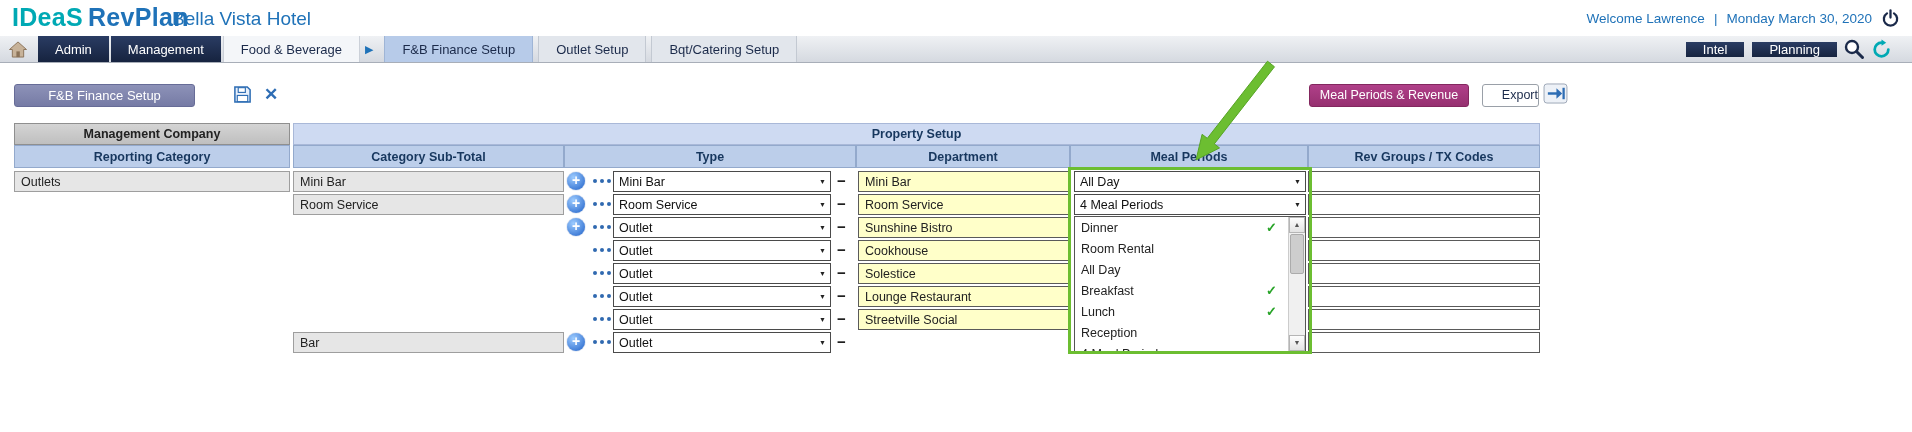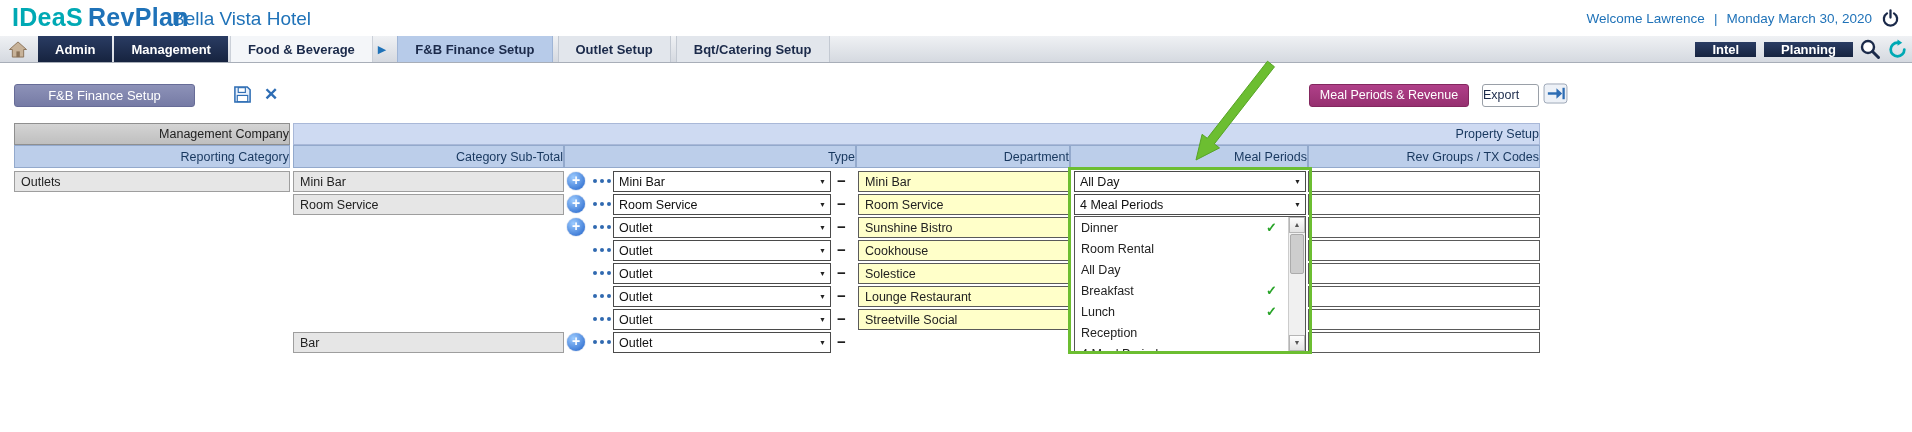--- a/index.html
+++ b/index.html
@@ -11,38 +11,38 @@
   .logo { position:absolute; left:12px; top:3px; font-size:25px; font-weight:bold; letter-spacing:.3px; }
   .logo .ideas { color:#00A9B4; }
   .logo .revplan { color:#1F72B8; margin-left:5px; }
   .hotel-name { position:absolute; left:172px; top:8px; font-size:19px; color:#1F72B8; }
   .topbar-right { position:absolute; right:12px; top:0; height:36px; display:flex; align-items:center; gap:9px; font-size:13.5px; color:#1F72B8; }
   .icon-btn { display:flex; align-items:center; justify-content:center; cursor:pointer; }
 
   
   .navbar { position:absolute; left:0; top:36px; width:100%; height:27px; background:linear-gradient(#EFF1F4,#D5D9E0); border-bottom:1px solid #A8AEB8; display:flex; align-items:stretch; }
   .home { width:36px; display:flex; align-items:center; justify-content:center; cursor:pointer; }
-  .tab { display:flex; align-items:center; padding:0 17px; font-size:13px; font-weight:bold; color:#1B2A4A; white-space:nowrap; cursor:pointer; }
+  .tab { display:flex; align-items:center; padding:0 17px; font-size:13px; font-weight:normal; color:#1B2A4A; white-space:nowrap; cursor:pointer; }
   .tab.dark { background:linear-gradient(#2A3C63,#16233F); color:#fff; margin-left:2px; }
   .tab.plain { background:#F4F6F9; border-left:1px solid #CBD0D8; border-right:1px solid #CBD0D8; margin-left:2px; }
   .tab.selected { background:#B7CBE9; border-left:1px solid #9FB5D6; border-right:1px solid #9FB5D6; margin-left:6px; }
   .tab.light { background:#E2E6EC; border-left:1px solid #C3C9D2; border-right:1px solid #C3C9D2; margin-left:5px; }
   .crumb-arrow { display:flex; align-items:center; padding:0 5px; color:#1F72B8; font-size:11px; }
-  .nav-right { margin-left:auto; display:flex; align-items:center; gap:6px; padding-right:4px; }
+  .nav-right { margin-left:auto; display:flex; align-items:center; gap:6px; padding-right:20px; }
 
   
   .page-btn { position:absolute; left:14px; top:84px; width:181px; height:23px; background:linear-gradient(#8D92B8,#767BA5); color:#fff; font-size:13px; border:1px solid #676C97; border-radius:3px; text-align:center; line-height:21px; cursor:pointer; }
   .save-btn { position:absolute; left:233px; top:85px; cursor:pointer; }
   .close-btn { position:absolute; left:264px; top:84px; color:#2E6DB4; font-size:17px; font-weight:bold; cursor:pointer; }
   .meal-groups-btn { position:absolute; left:1309px; top:84px; width:160px; height:23px; background:linear-gradient(#B04089,#963070); color:#fff; font-size:12.5px; border:1px solid #83275F; border-radius:3px; text-align:center; line-height:21px; cursor:pointer; }
-  .export-btn { position:absolute; left:1482px; top:84px; width:57px; height:23px; background:#fff; color:#1B2A4A; font-size:12.5px; border:1px solid #9AA0A8; border-radius:3px; text-align:left; line-height:21px; cursor:pointer; }
+  .export-btn { position:absolute; left:1482px; top:84px; width:57px; height:23px; background:#fff; color:#1B2A4A; font-size:12.5px; border:1px solid #9AA0A8; border-radius:3px; text-align:right; line-height:21px; cursor:pointer; }
   .export-ic { position:absolute; left:1543px; top:83px; cursor:pointer; }
 
   
-  .hdr { position:absolute; font-size:12.5px; font-weight:normal; text-align:right; color:#17375E; overflow:hidden; white-space:nowrap; }
+  .hdr { position:absolute; font-size:12.5px; font-weight:bold; text-align:center; color:#17375E; overflow:hidden; white-space:nowrap; }
   .hdr.mgmt { left:14px; top:123px; width:276px; height:22px; line-height:21px; background:linear-gradient(#D4D4D4,#BFBFBF); border:1px solid #8F8F8F; color:#222; }
   .hdr.prop { left:293px; top:123px; width:1247px; height:22px; line-height:21px; background:#CEDAF2; border:1px solid #A9B8D8; }
   .hdr2 { top:145px; height:23px; line-height:22px; background:#BCCEEA; border:1px solid #93A9CC; }
   .hdr.c-rc   { left:14px;   width:276px; }
   .hdr.c-st   { left:293px;  width:271px; }
   .hdr.c-type { left:564px;  width:292px; }
   .hdr.c-dept { left:856px;  width:214px; }
   .hdr.c-meal { left:1070px; width:238px; }
   .hdr.c-rev  { left:1308px; width:232px; }
 

